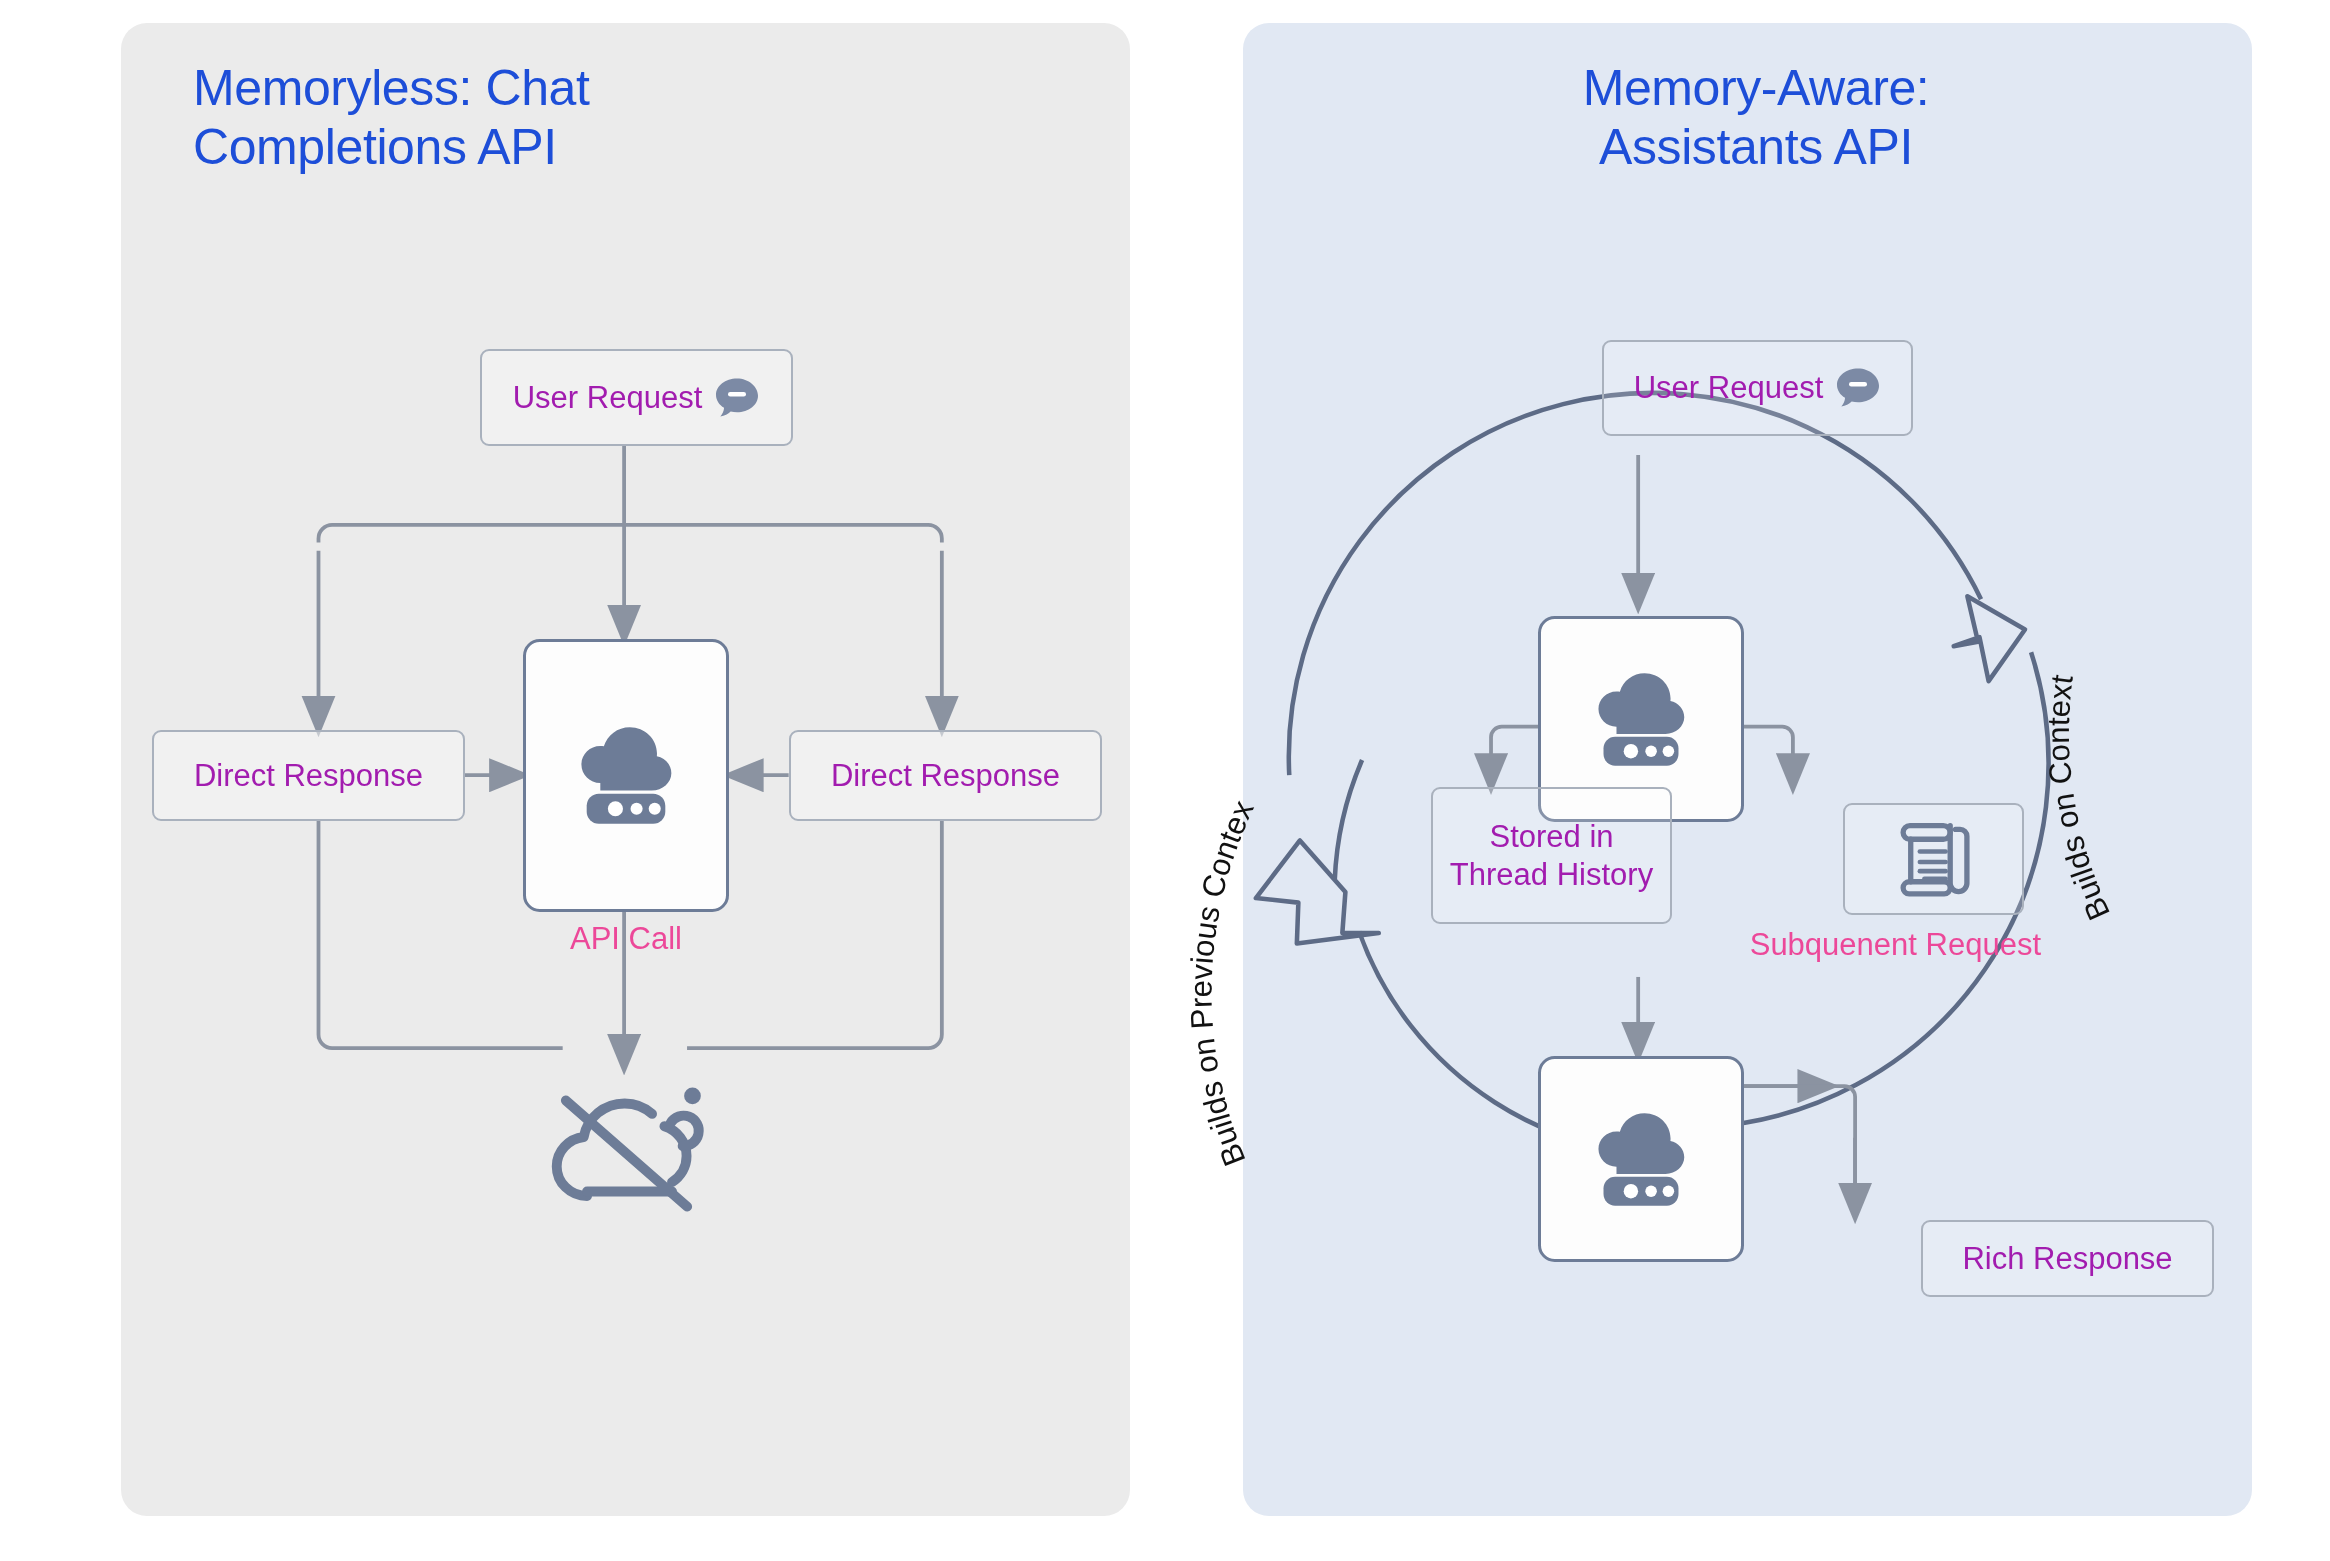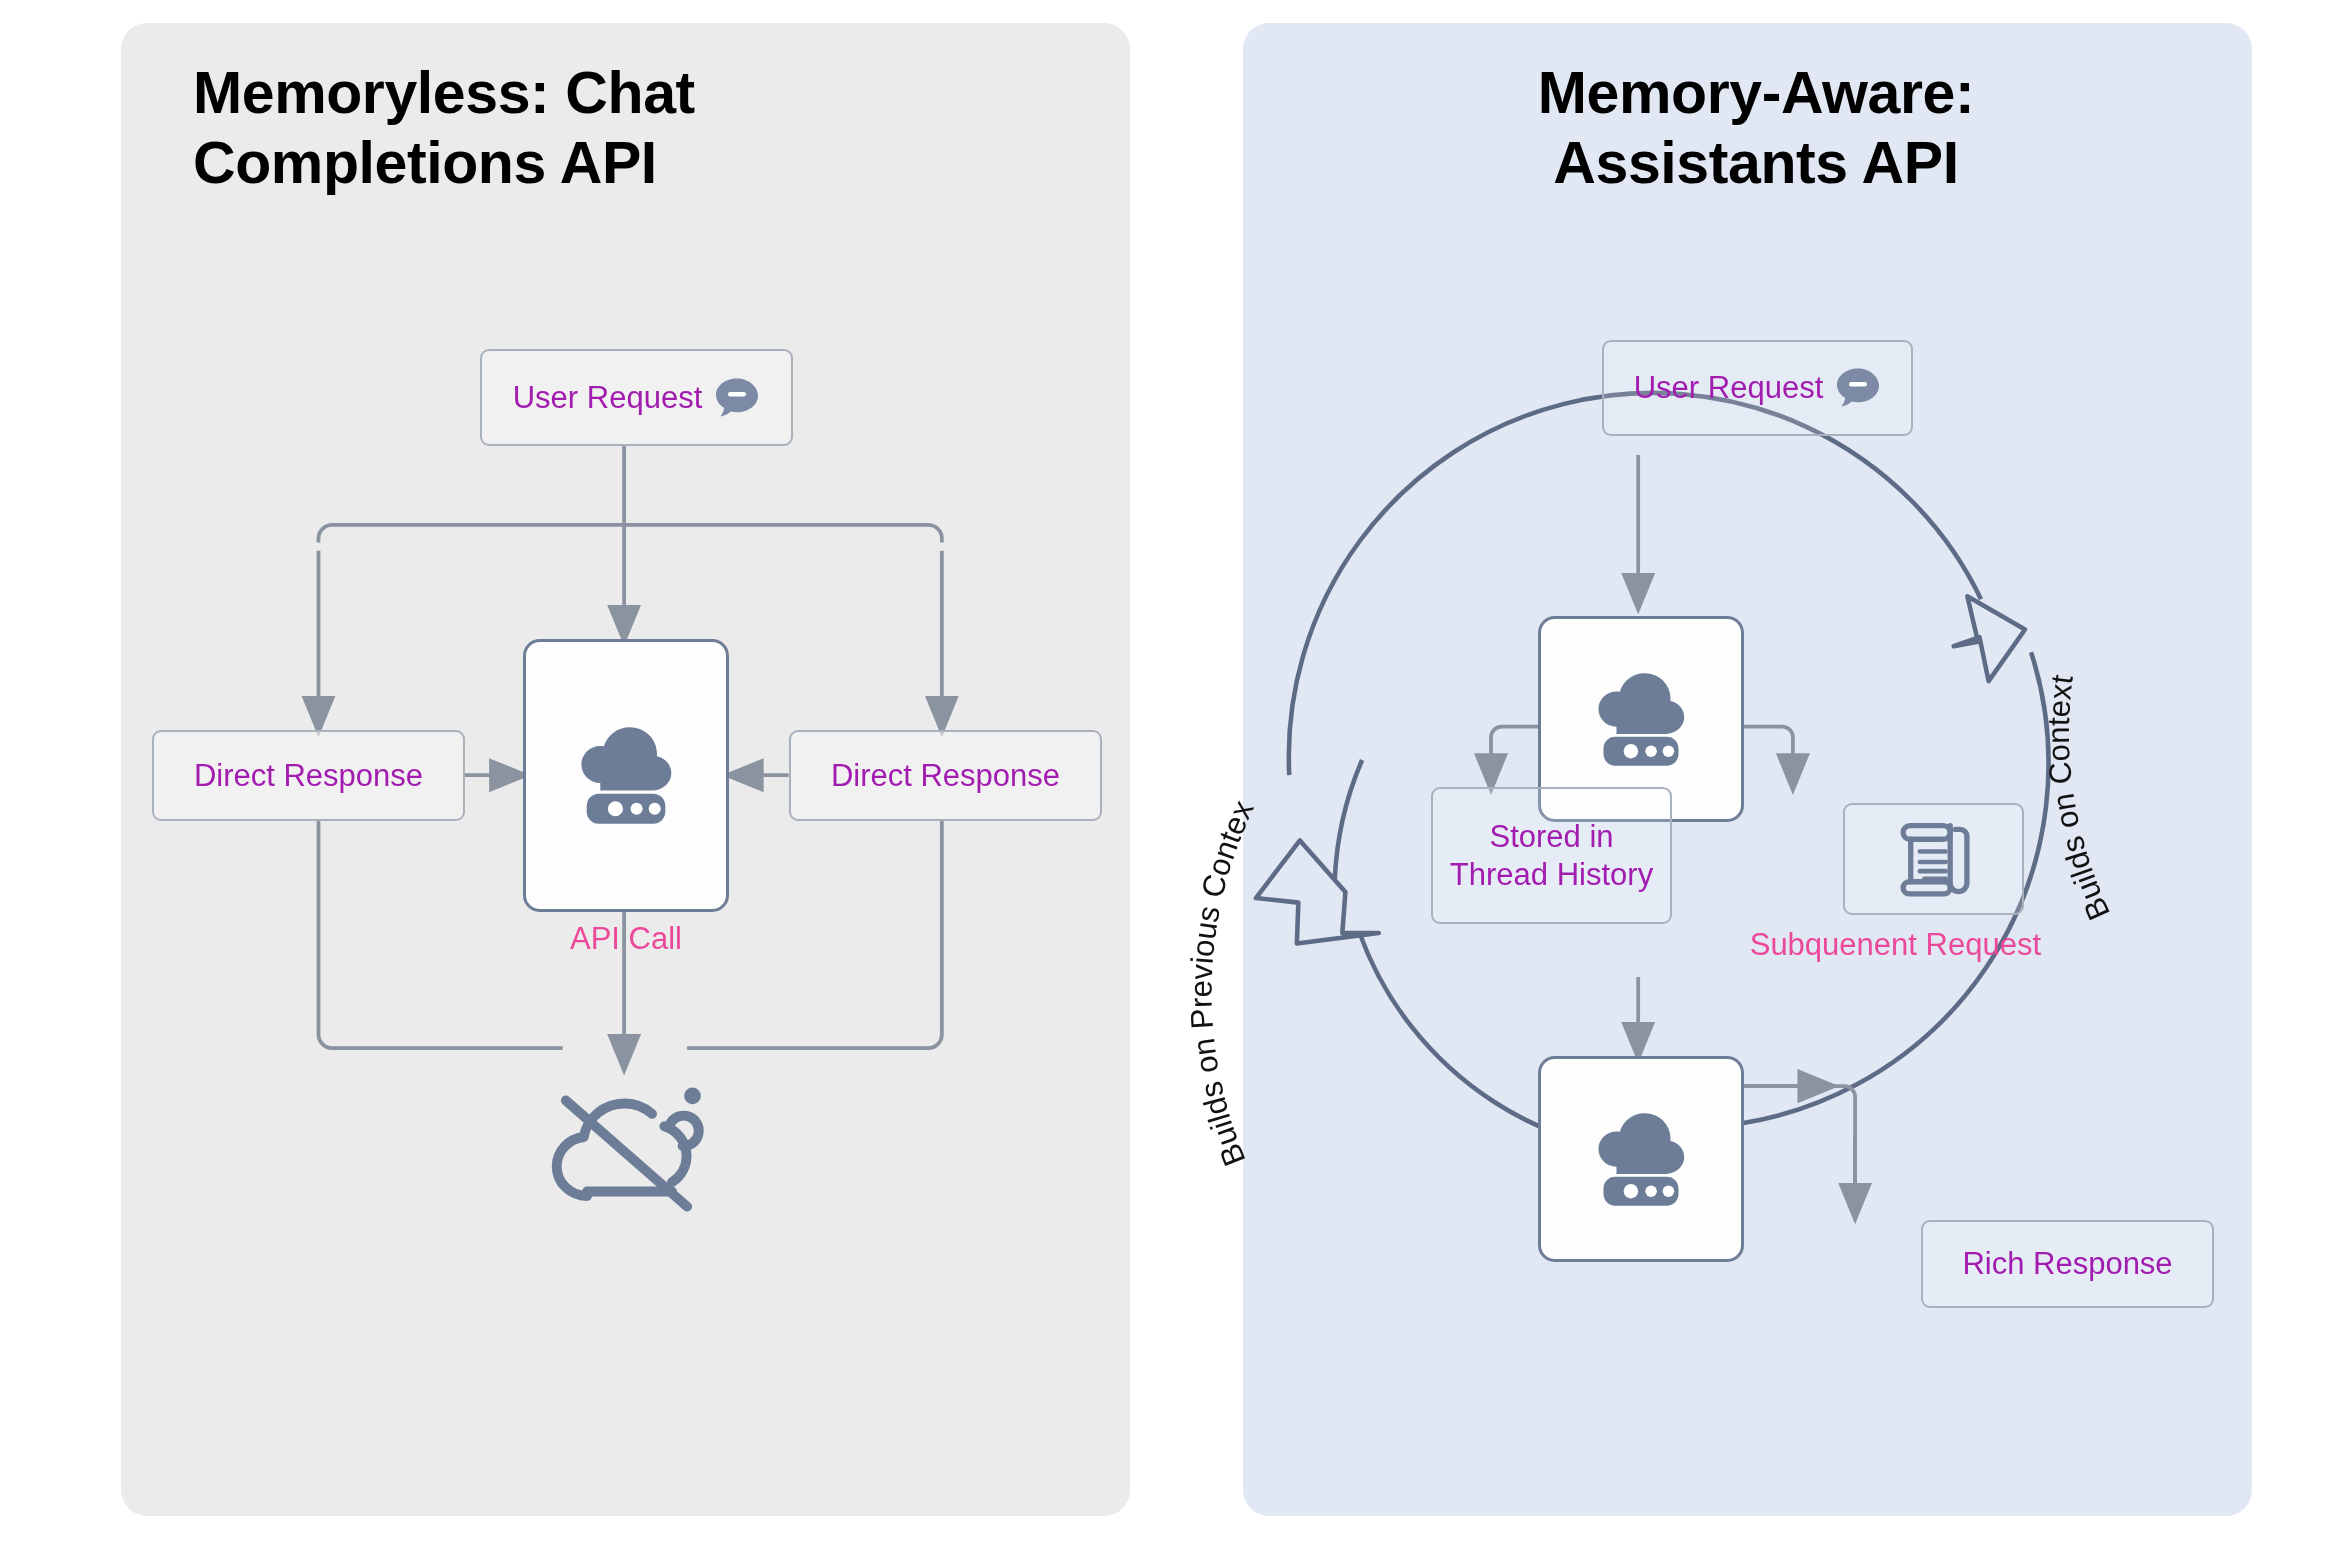--- a/index.html
+++ b/index.html
@@ -23,23 +23,23 @@
     background:#ebebeb;
   }
   #panel-right{
     left:1243px; top:23px; width:1009px; height:1493px;
     background:#e1e8f3;
   }
 
   
   .panel-title{
     position:absolute;
-    font-size:59px;
-    font-weight:bold;
-    color:#000000;
+    font-size:50px;
+    font-weight:normal;
+    color:#1d4ed8;
     line-height:1.18;
     letter-spacing:-0.4px;
     white-space:pre-line;
   }
   #title-left{left:193px;top:59px;width:622px;}
   #title-right{left:1445px;top:59px;width:622px;text-align:center;}
 
   
   .node{
     position:absolute;
@@ -288,21 +288,21 @@
       <svg width="124" height="111" viewBox="0 0 172 152">
         <path d="M52 86c-14 0-25-11-25-24.5S38 37 52 37c1.6 0 3.2 0.15 4.7 0.45C61 22.5 74.8 12 91 12c20 0 36 15.6 36 34.8 0 1.2-0.06 2.4-0.2 3.6 11 2 19.2 11.4 19.2 22.6C146 85.4 134.4 96 120 96H52z" fill="#6d7c97"></path>
         <rect x="34" y="100" width="104" height="40" rx="16" fill="#6d7c97"></rect>
         <circle cx="72" cy="120" r="10" fill="#ffffff"></circle>
         <circle cx="100" cy="120" r="8" fill="#ffffff"></circle>
         <circle cx="124" cy="120" r="8" fill="#ffffff"></circle>
       </svg>
     </span>
   </div>
 
-  <div class="node" style="left:1921px;top:1220px;width:293px;height:88px;background:rgba(255,255,255,0.18);">
+  <div class="node" style="left:1921px;top:1220px;width:293px;height:77px;background:rgba(255,255,255,0.18);">
     <span>Rich Response</span>
   </div>
 
   <svg style="position:absolute;left:1183px;top:0;width:1147px;height:1561px;" viewBox="0 0 1512 2058" width="1147" height="1561">
     <defs>
       <path id="outerLabelPath" d="M1262,1272 A545,545 0 0 1 1262,660"></path>
       <path id="innerLabelPath" d="M96,1558 A560,560 0 0 1 96,1060"></path>
     </defs>
     <text class="arc-label">
       <textPath href="#outerLabelPath" startOffset="12%" id="arcOuterText">Builds on Context</textPath>

